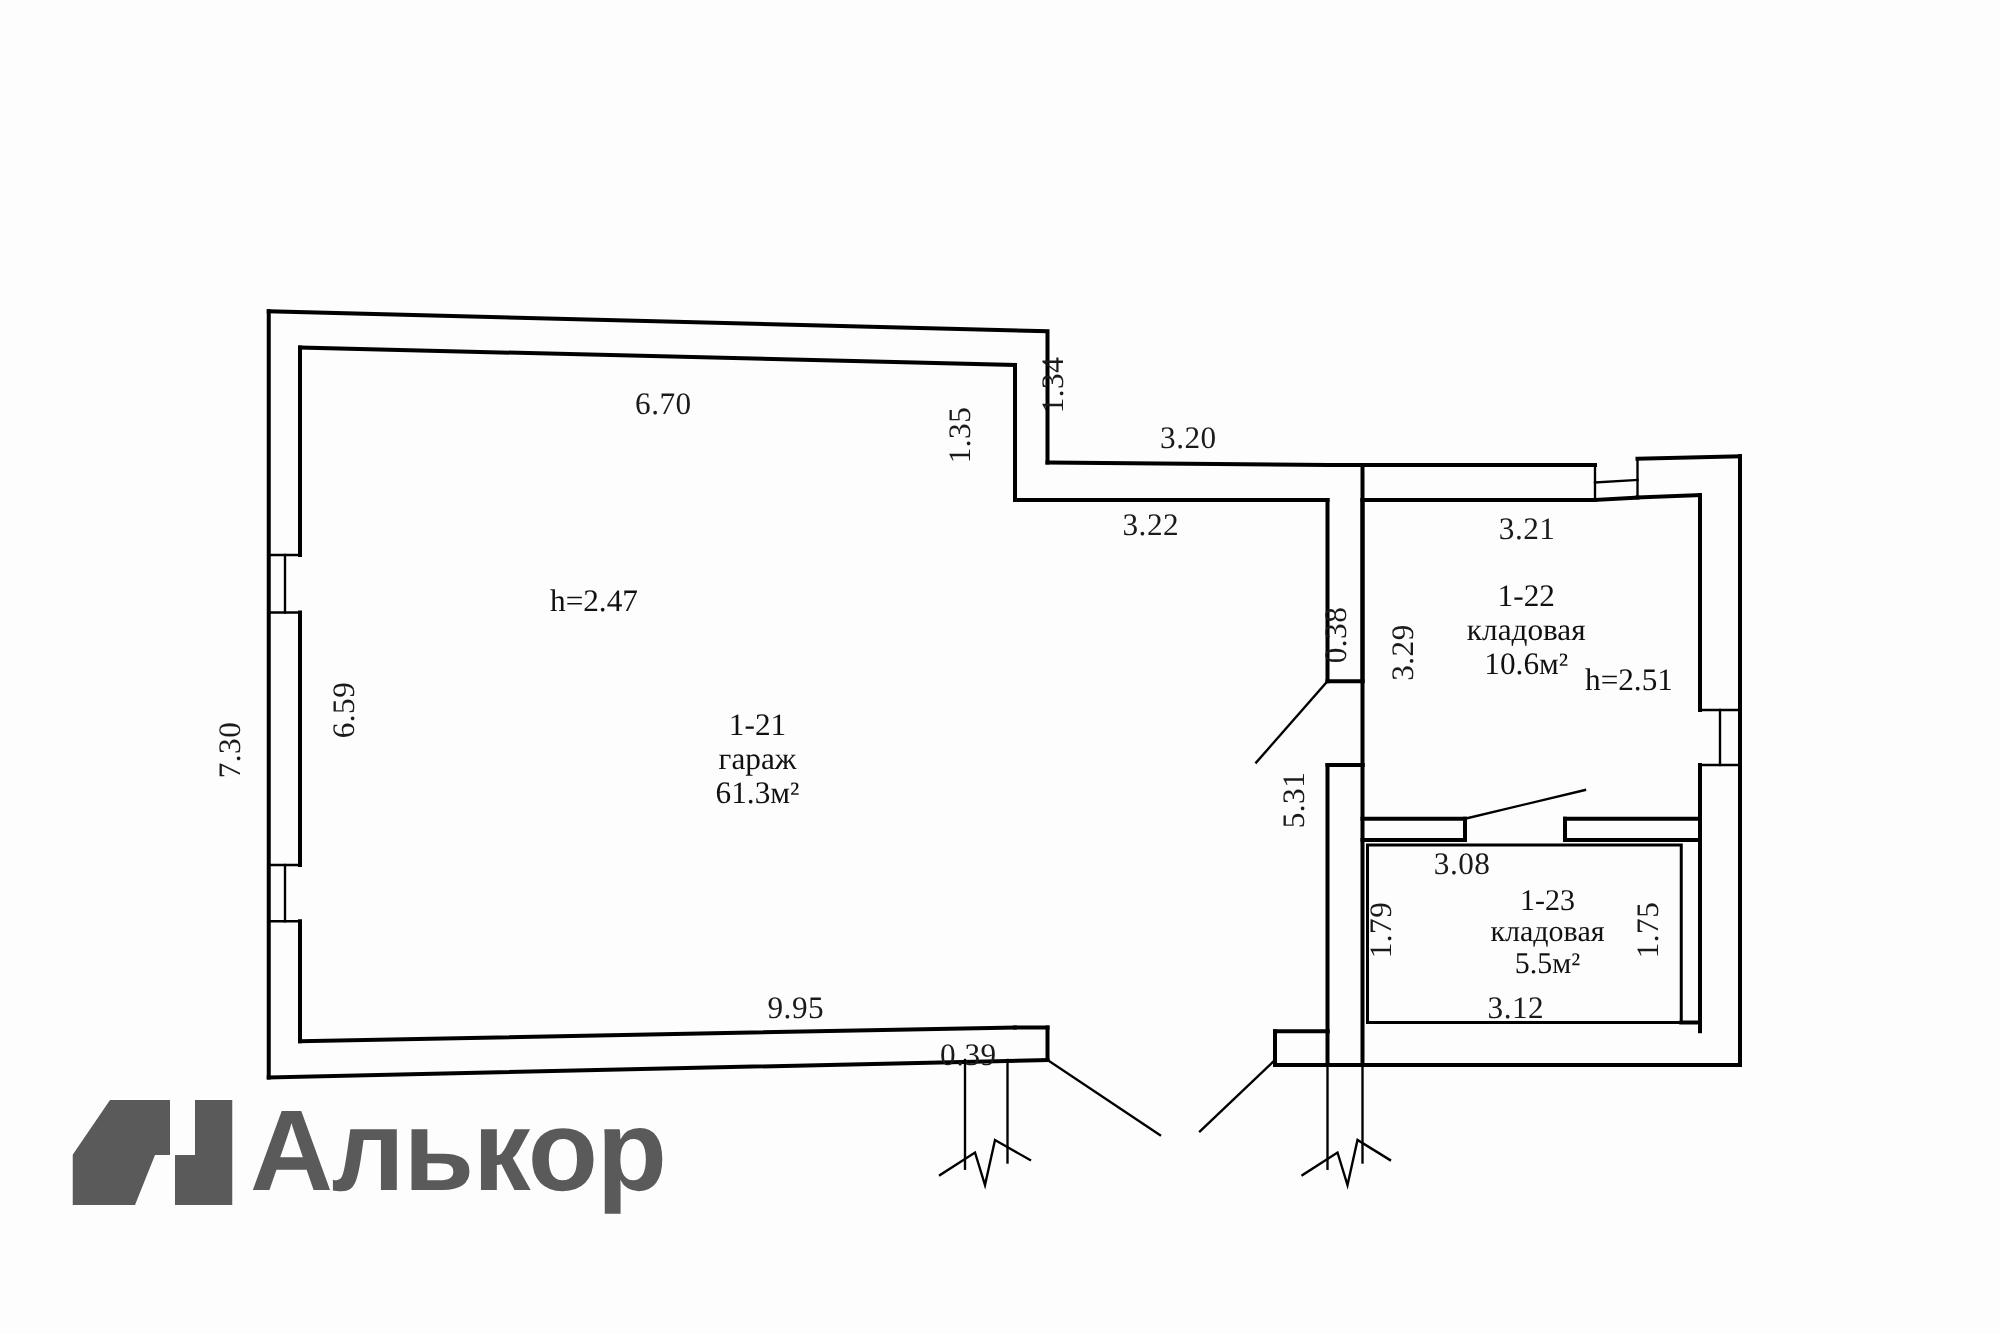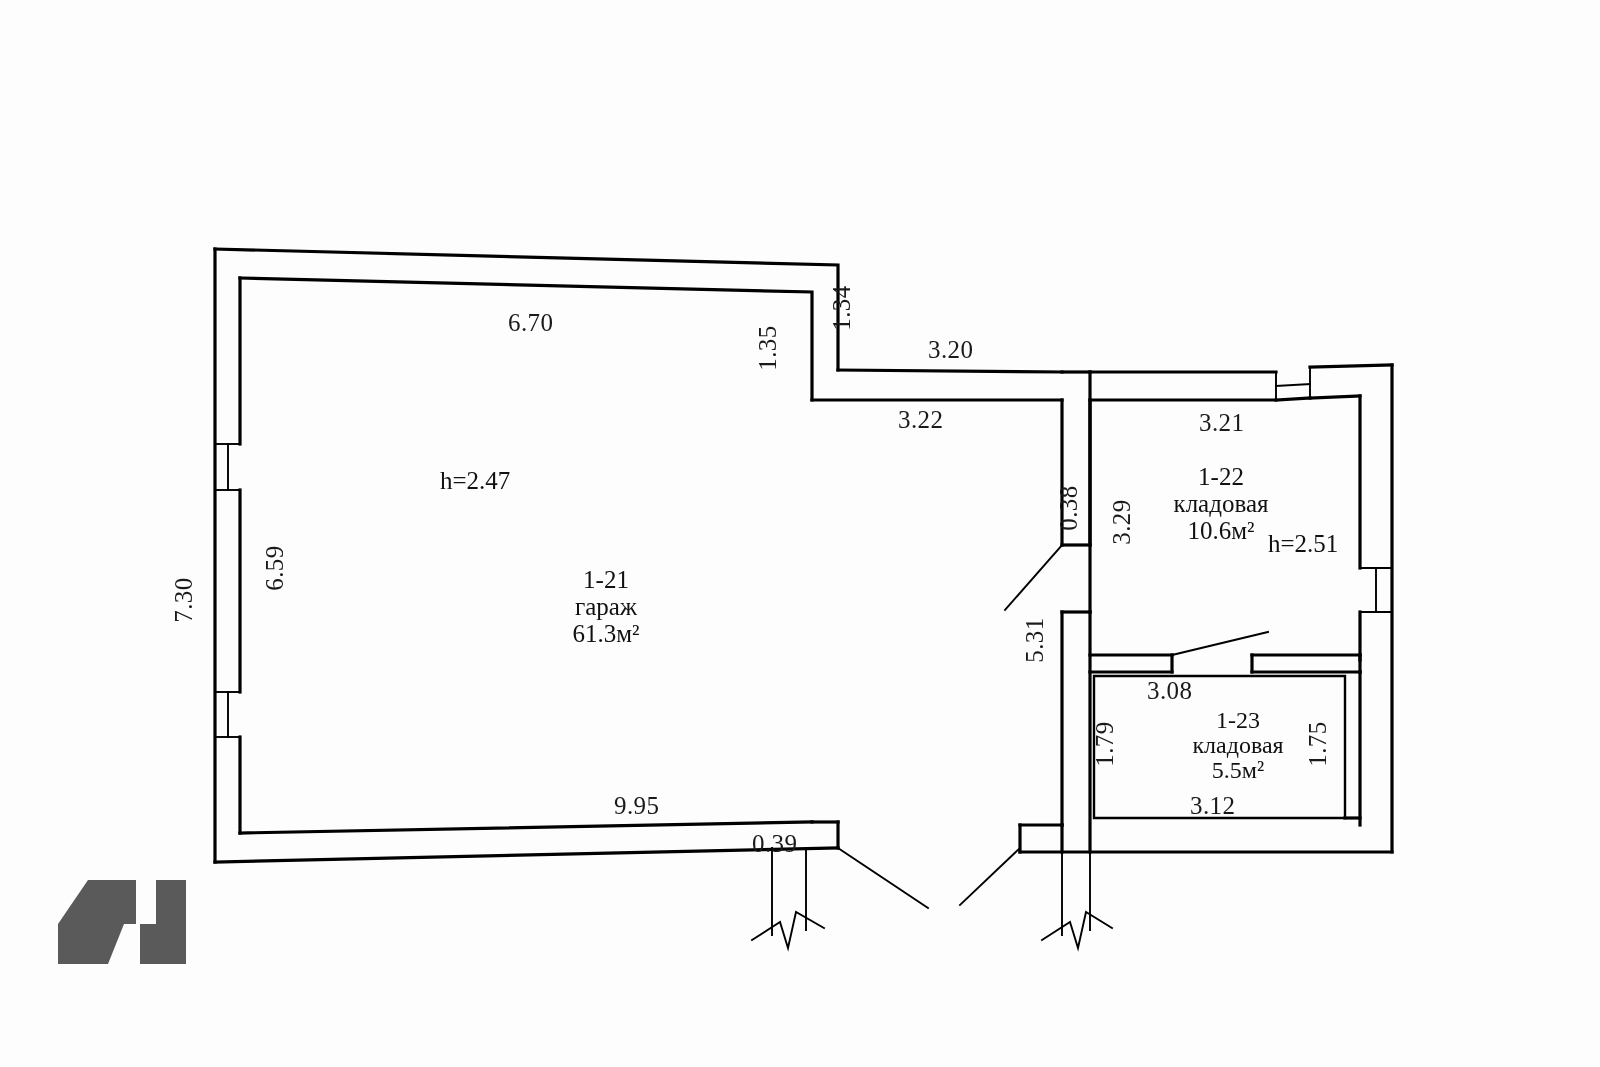--- a/index.html
+++ b/index.html
@@ -263,15 +263,16 @@
     <text class="roomtext small" x="1238" y="728" text-anchor="middle">1-23</text>
     <text class="roomtext small" x="1238" y="753" text-anchor="middle">кладовая</text>
     <text class="roomtext small" x="1238" y="778" text-anchor="middle">5.5м²</text>
 
   </svg>
 
   <div id="logo">
     <svg id="logo-mark" width="128" height="100" viewBox="0 0 128 100">
       <path d="M 30 8 L 78 8 L 78 52 L 98 52 L 98 8 L 128 8 L 128 92 L 82 92 L 82 52 L 66 52 L 50 92 L 0 92 L 0 52 Z" fill="#5a5a5a"></path>
     </svg>
+    <div id="logo-word">Алькор</div>
   </div>
 
 </div>
 
 </body></html>

